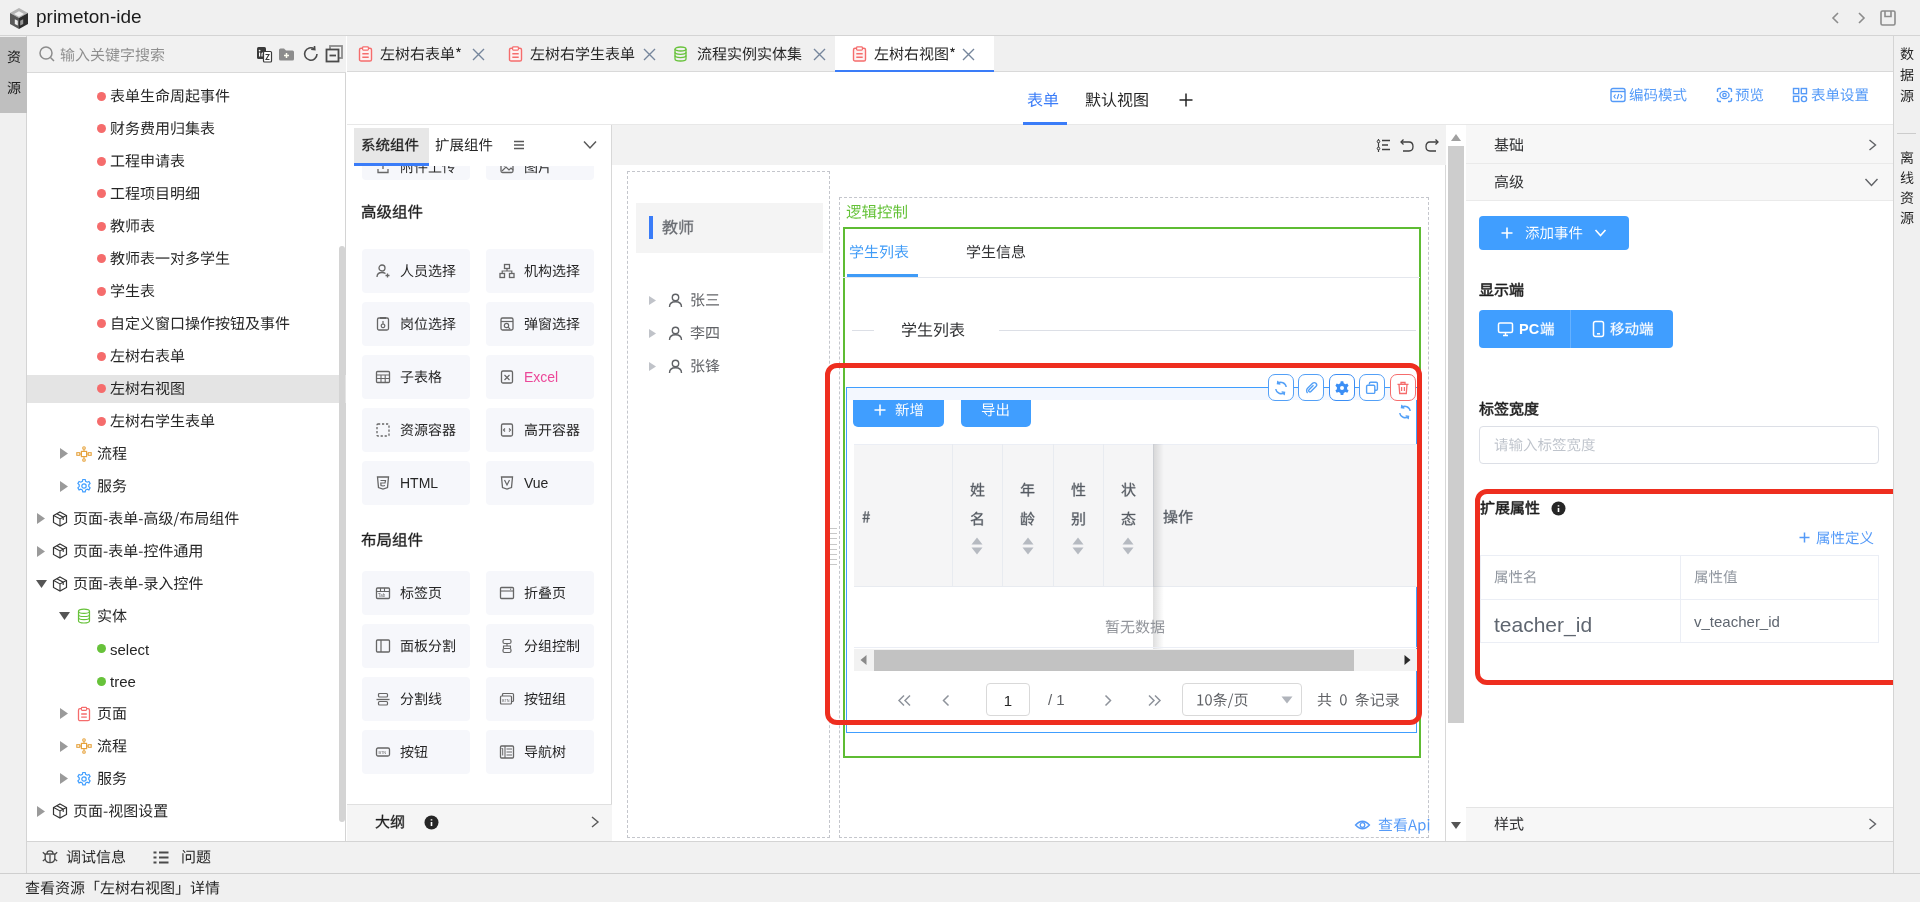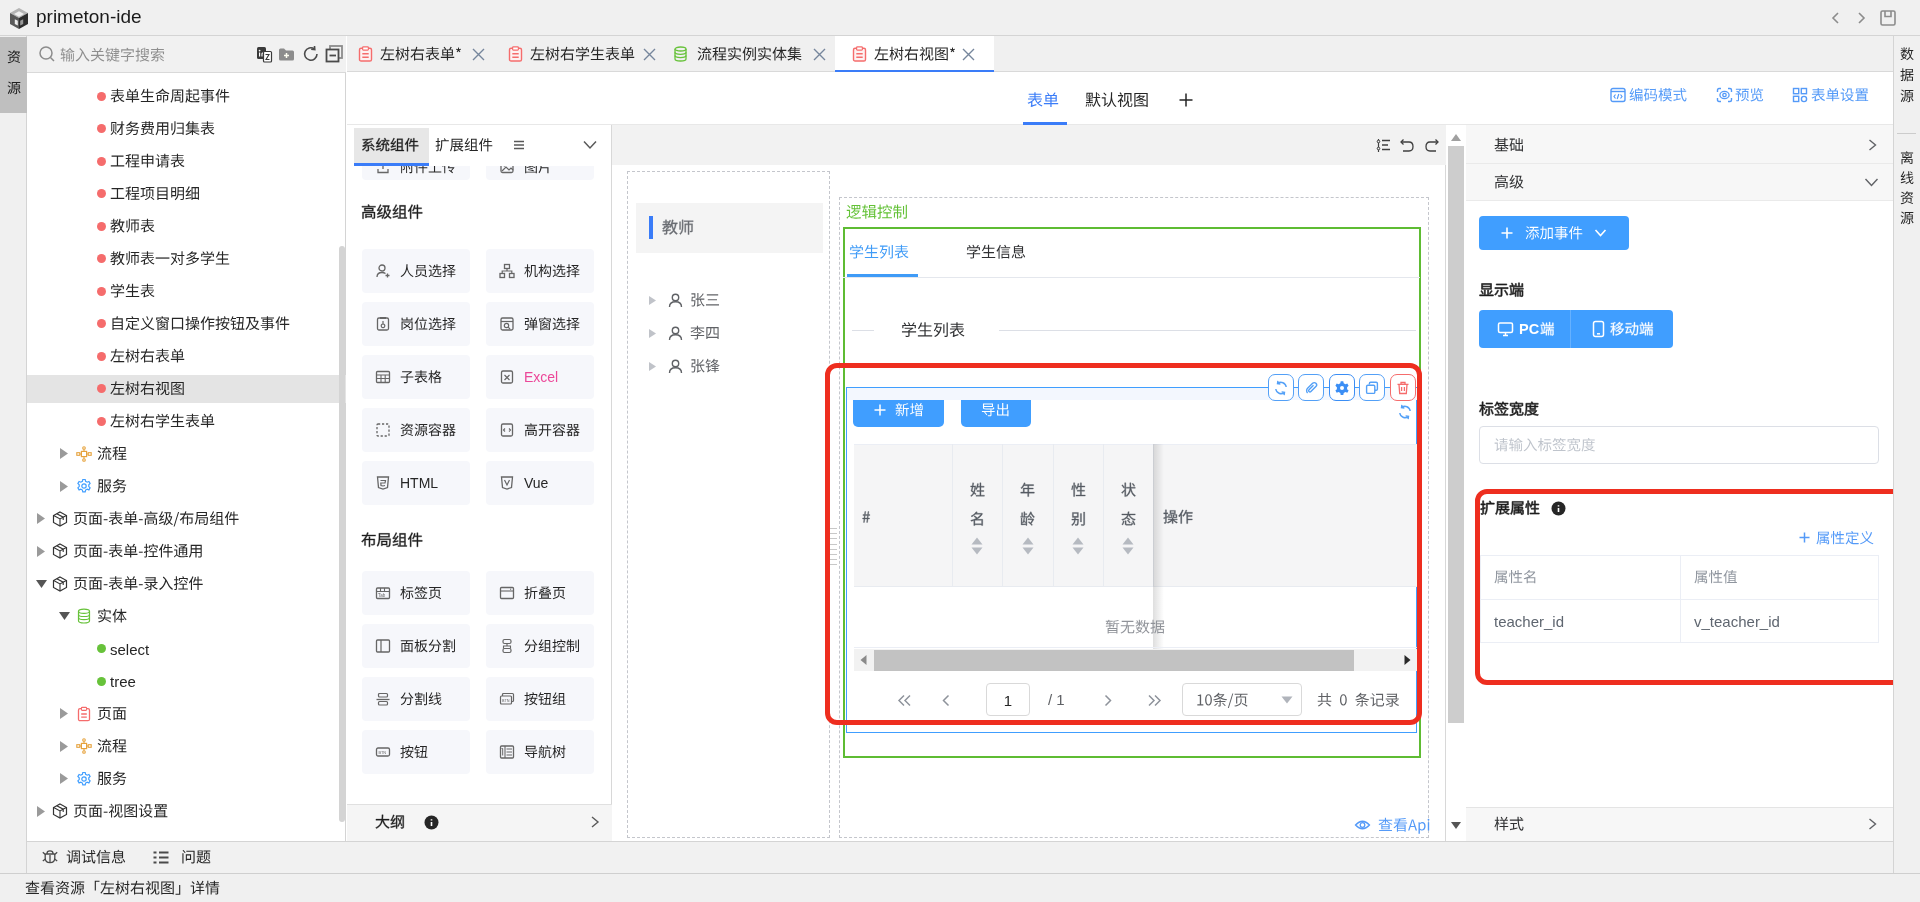--- a/index.html
+++ b/index.html
@@ -1409,21 +1409,21 @@
       <use href="#g131" x="2000"></use>
     </g>
   </svg>
 <svg class="t " style="left:1694.0px;top:0">
     <g transform="translate(0,582.22) scale(0.01450)" fill="#8f959e">
       <use href="#g163" x="0"></use>
       <use href="#g134" x="1000"></use>
       <use href="#g164" x="2000"></use>
     </g>
   </svg>
-<div style="position:absolute;left:1494px;top:613px;font-size:15px;color:#5f6670;font-family:'Liberation Sans',sans-serif">teacher_id</div>
+<div style="position:absolute;left:1494px;top:613px;font-size:21px;color:#5f6670;font-family:'Liberation Sans',sans-serif">teacher_id</div>
 <div style="position:absolute;left:1694px;top:613px;font-size:15px;color:#5f6670;font-family:'Liberation Sans',sans-serif">v_teacher_id</div>
 <div style="position:absolute;left:1475px;top:489px;width:434px;height:196px;border:5px solid #ee2e1f;border-radius:12px"></div>
 <div style="position:absolute;left:1466px;top:807px;width:427px;height:34px;background:#f7f7f7;border-top:1px solid #e4e4e4"></div>
 <svg class="t " style="left:1494.0px;top:0">
     <g transform="translate(0,829.40) scale(0.01500)" fill="#303133">
       <use href="#g165" x="0"></use>
       <use href="#g78" x="1000"></use>
     </g>
   </svg>
 <svg style="position:absolute;left:1866px;top:818px" width="12" height="12" viewBox="0 0 12 12" fill="none">

